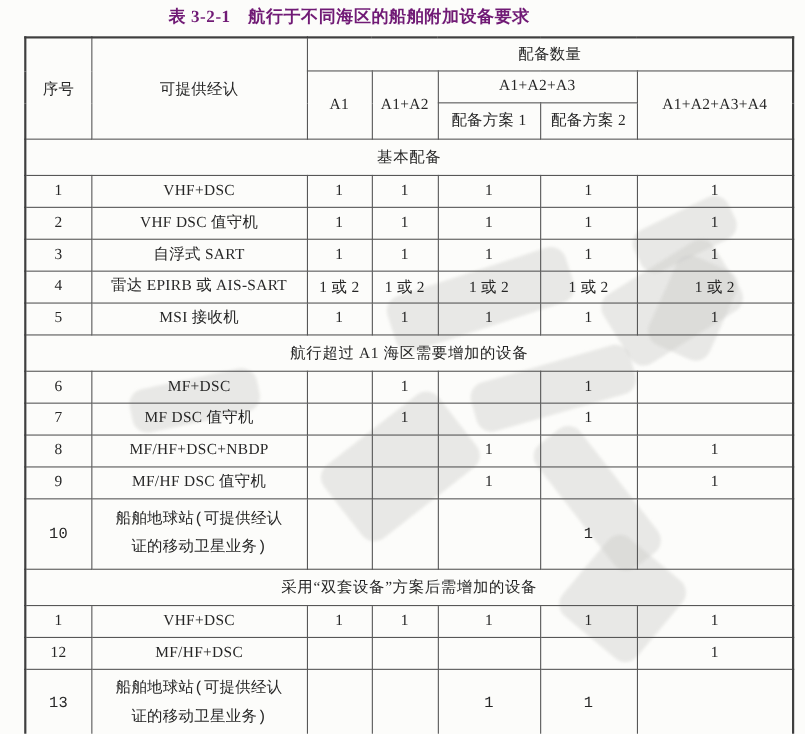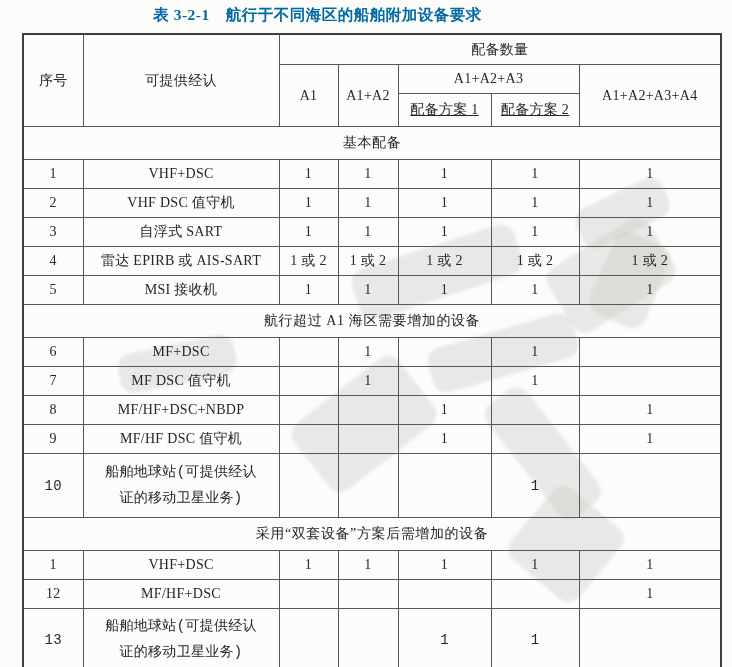--- a/index.html
+++ b/index.html
@@ -17,21 +17,21 @@
   }
   .page-title {
     position: absolute;
     top: 5px;
     left: 0;
     width: 635px;
     text-align: center;
     font-size: 15.5px;
     font-weight: 600;
     letter-spacing: 0.5px;
-    color: #0369a1;
+    color: #701a75;
     z-index: 2;
   }
   
   .watermark {
     position: absolute;
     inset: 0;
     z-index: 0;
     pointer-events: none;
     filter: blur(1.5px);
   }
@@ -68,21 +68,21 @@
     border: 1px solid #575757;
     text-align: center;
     vertical-align: middle;
     font-weight: normal;
     padding: 1px 4px;
     letter-spacing: 0.3px;
     color: #262626;
   }
   .equipment-table thead tr.hr1 th { height: 27px; }
   .equipment-table thead tr.hr2 th { height: 26px; text-align: center; }
-  .equipment-table thead tr.hr3 th { height: 30px; text-decoration: underline; }
+  .equipment-table thead tr.hr3 th { height: 30px; }
   .equipment-table tbody tr { height: 29px; }
   .equipment-table tbody tr.section-row td {
     height: 30px;
     letter-spacing: 0.6px;
   }
   .equipment-table tbody tr.tall { height: 64px; font-family: Liberation Mono, monospace; }
   .equipment-table td.name-cell {
     white-space: pre-line;
     line-height: 1.85;
     margin-top: 40px;

